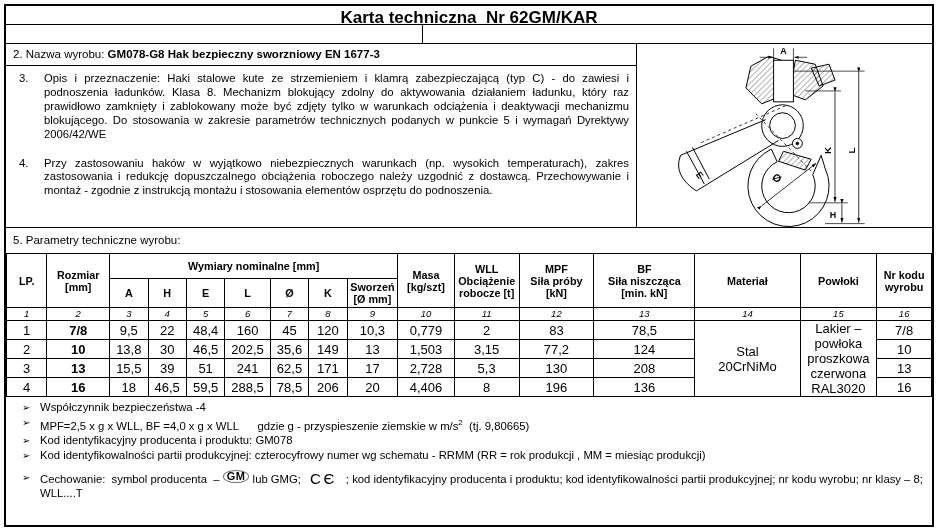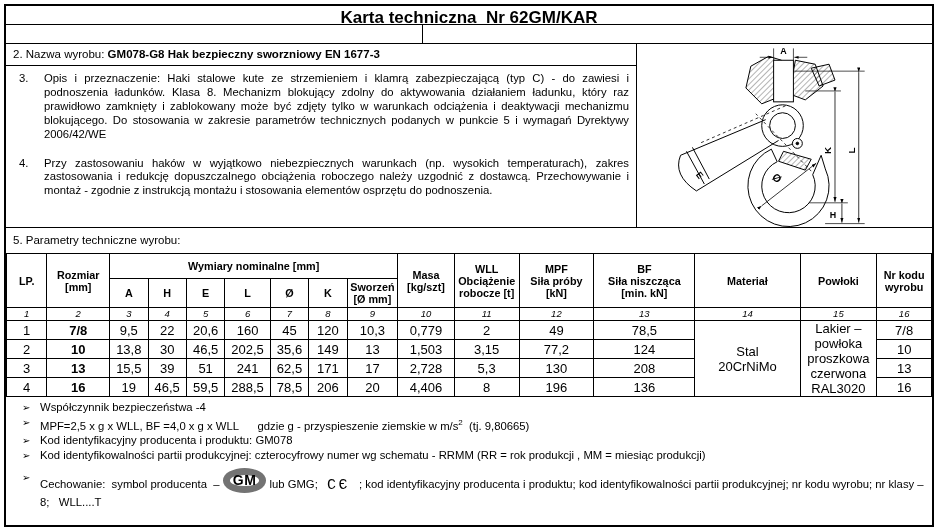--- a/index.html
+++ b/index.html
@@ -36,25 +36,25 @@
   td.material { font-size:11px; line-height:13px; white-space:pre-line; }
   td.material span { }
   td.coating { font-size:10.3px; line-height:11.5px; white-space:pre-line; font-weight:normal; }
   .sec6 { flex:1; padding:3px 6px 0 7px; font-size:11.3px; overflow:hidden; }
   .sec6-head { line-height:14px; }
   .sec6-head .u { text-decoration:underline; }
   .bullet { display:flex; line-height:13.6px; margin-top:1px; }
   .bmark { flex:0 0 27px; padding-left:9px; font-size:10px; }
   .btext { flex:1; padding-right:2px; white-space:pre-wrap; }
   .gap8 { margin-top:9px; }
-  .gm { display:inline-block; border:7px solid #737373; border-radius:50%;
-        font-size:14px; font-weight:bold; padding:0 3px; line-height:11px;
+  .gm { display:inline-block; border:1px solid #737373; border-radius:50%;
+        font-size:11px; font-weight:bold; padding:0 3px; line-height:11px;
         position:relative; top:-3px; letter-spacing:0.5px; }
   .ce { font-size:15px; letter-spacing:2.5px; margin:0 6px; position:relative; top:1px;
-        font-family:Liberation Mono, monospace; }
+        font-family:Liberation Sans, sans-serif; }
   sup { font-size:8px; }
 </style>
 </head>
 <body>
 
 <div class="frame">
 
   <div class="title-row">Karta techniczna  Nr 62GM/KAR</div>
 
   <div class="sub-row">
@@ -211,28 +211,28 @@
       <td>13</td>
       <td>14</td>
       <td>15</td>
       <td>16</td>
     </tr>
     <tr class="data">
       <td>1</td>
       <td class="bold">7/8</td>
       <td>9,5</td>
       <td>22</td>
-      <td>20,6</td>
+      <td>48,4</td>
       <td>160</td>
       <td>45</td>
       <td>120</td>
       <td>10,3</td>
       <td>0,779</td>
       <td>2</td>
-      <td>49</td>
+      <td>83</td>
       <td>78,5</td>
       <td class="material" rowspan="4"><span>Stal
 20CrNiMo</span></td>
       <td class="coating" rowspan="4">Lakier –
 powłoka
 proszkowa
 czerwona
 RAL3020</td>
       <td>7/8</td>
     </tr>
@@ -264,21 +264,21 @@
       <td>17</td>
       <td>2,728</td>
       <td>5,3</td>
       <td>130</td>
       <td>208</td>
       <td>13</td>
     </tr>
     <tr class="data">
       <td>4</td>
       <td class="bold">16</td>
-      <td>19</td>
+      <td>18</td>
       <td>46,5</td>
       <td>59,5</td>
       <td>288,5</td>
       <td>78,5</td>
       <td>206</td>
       <td>20</td>
       <td>4,406</td>
       <td>8</td>
       <td>196</td>
       <td>136</td>

